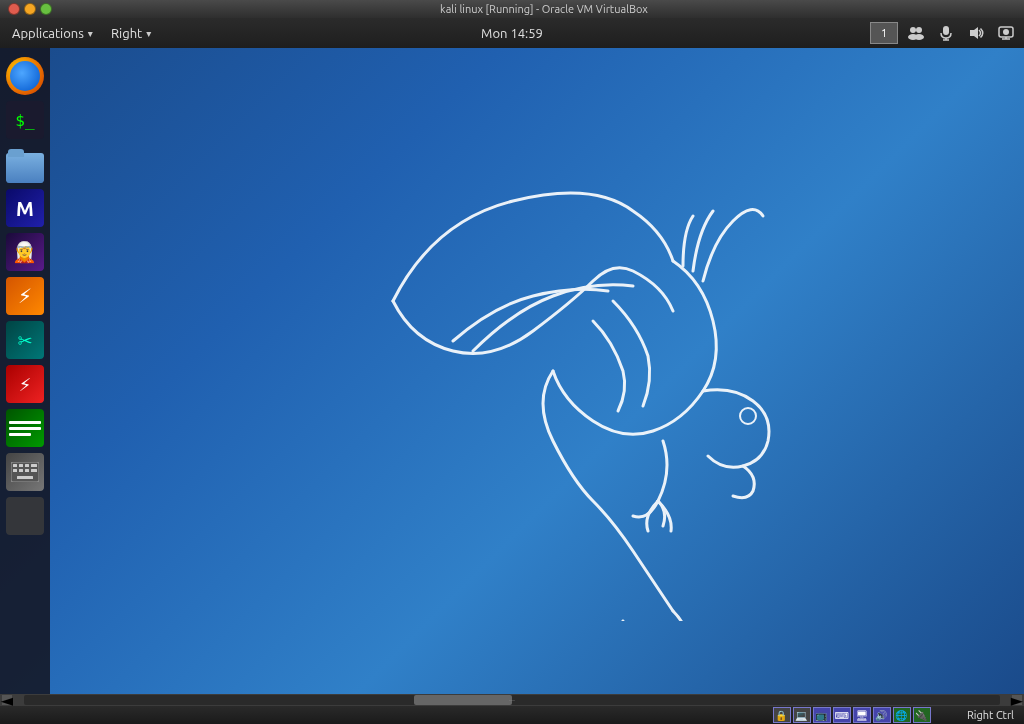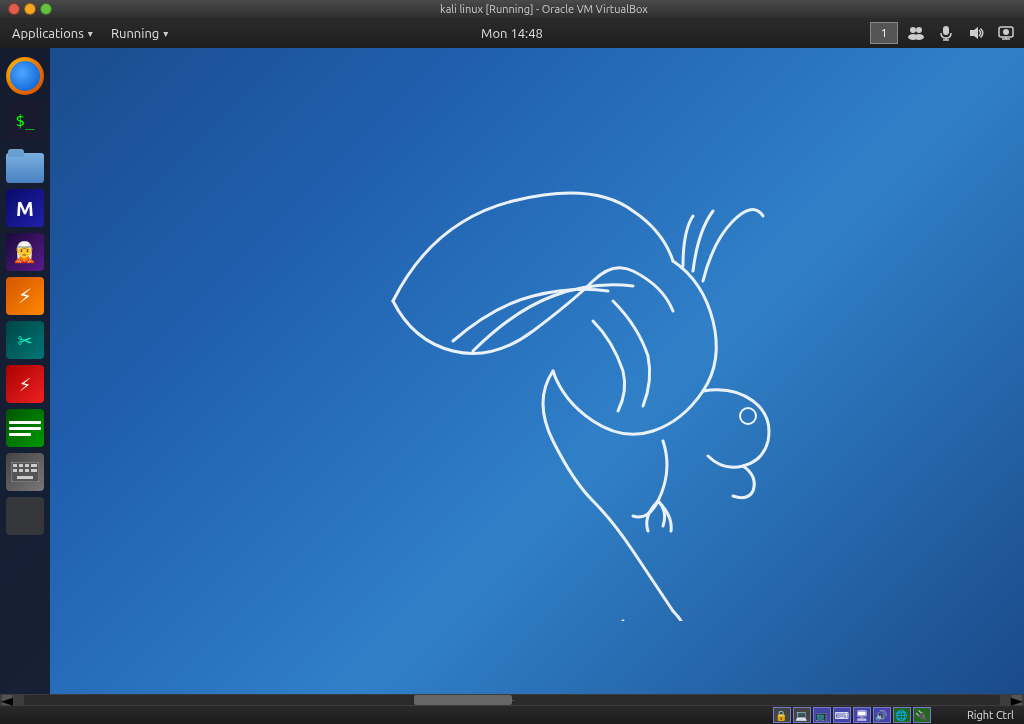--- a/index.html
+++ b/index.html
@@ -278,26 +278,26 @@
   <div class="titlebar-title">kali linux [Running] - Oracle VM VirtualBox</div>
 </div>
 
 <div id="top-panel">
   <div class="panel-left">
     <div class="panel-menu-item">
       <span>Applications</span>
       <span class="chevron-icon">▾</span>
     </div>
     <div class="panel-menu-item">
-      <span>Running</span>
+      <span>Right</span>
       <span class="chevron-icon">▾</span>
     </div>
   </div>
 
-  <div class="panel-center">Mon 14:48</div>
+  <div class="panel-center">Mon 14:59</div>
 
   <div class="panel-right">
     <div class="workspace-btn">1</div>
     <div class="panel-right-icon">
       <svg width="16" height="14" viewBox="0 0 16 14">
         <circle cx="5" cy="4" r="3" fill="#ccc"></circle>
         <circle cx="11" cy="4" r="3" fill="#ccc"></circle>
         <ellipse cx="5" cy="11" rx="5" ry="3" fill="#ccc"></ellipse>
         <ellipse cx="11" cy="11" rx="5" ry="3" fill="#ccc"></ellipse>
       </svg>

